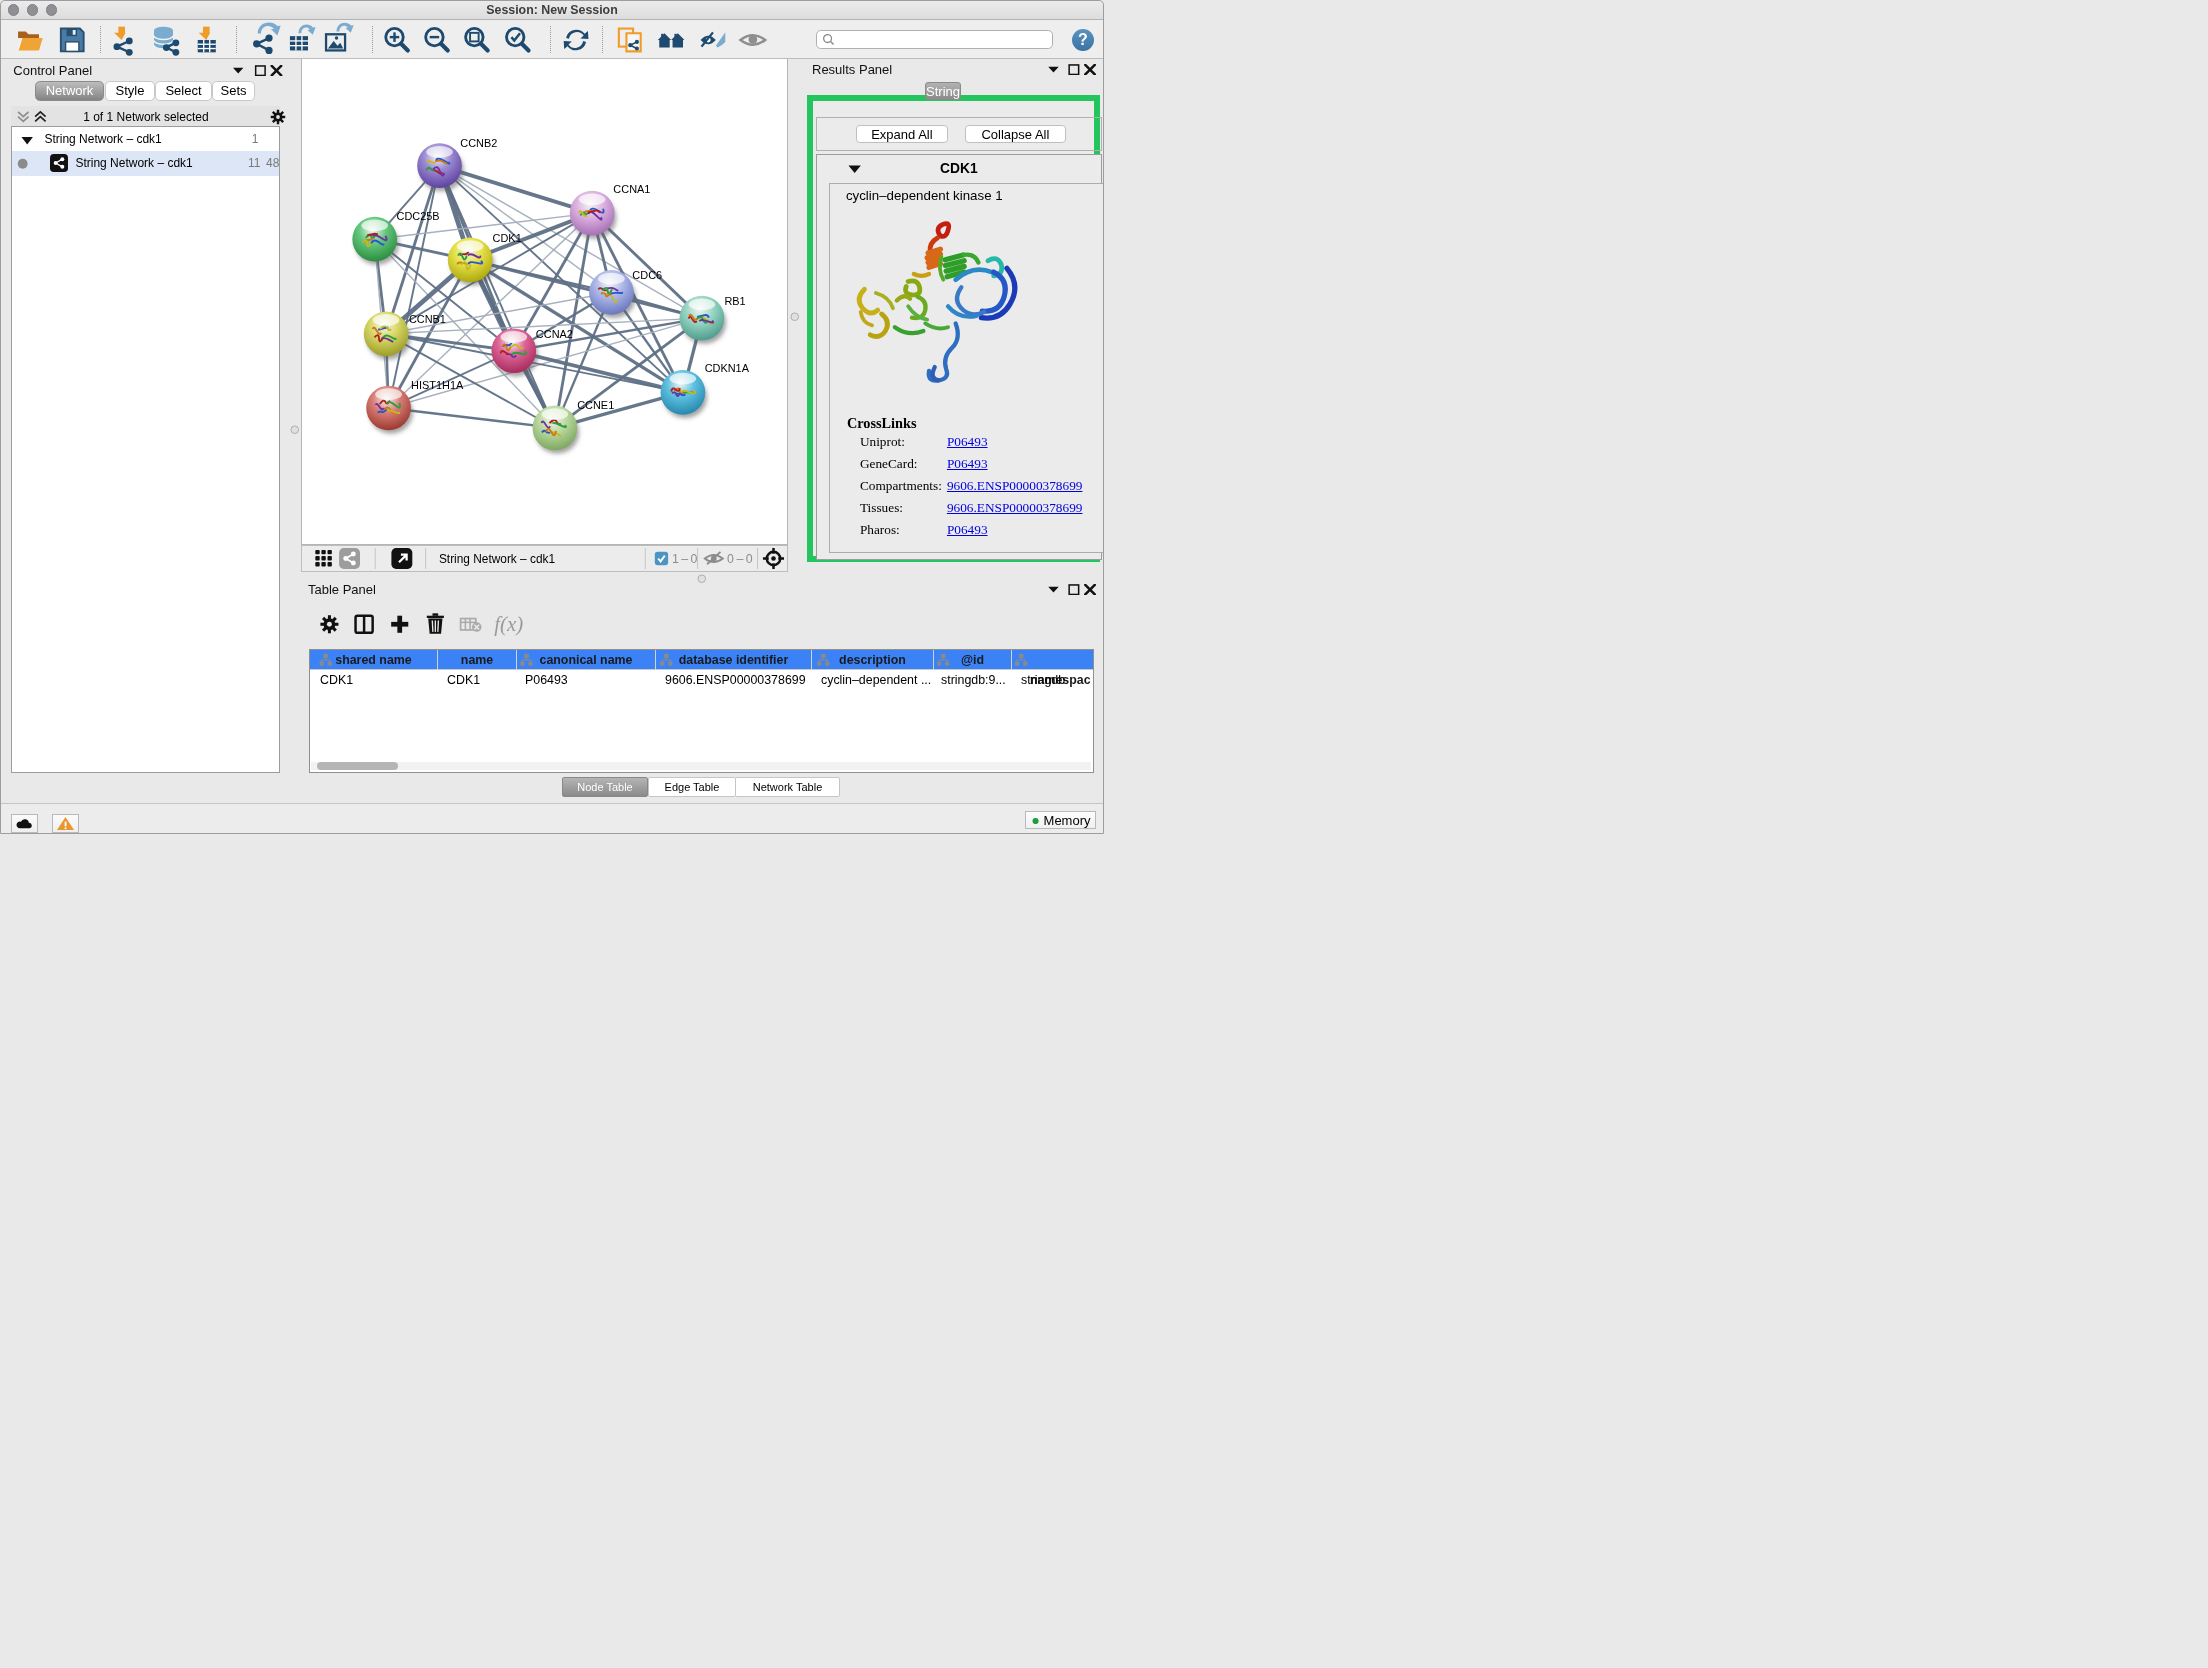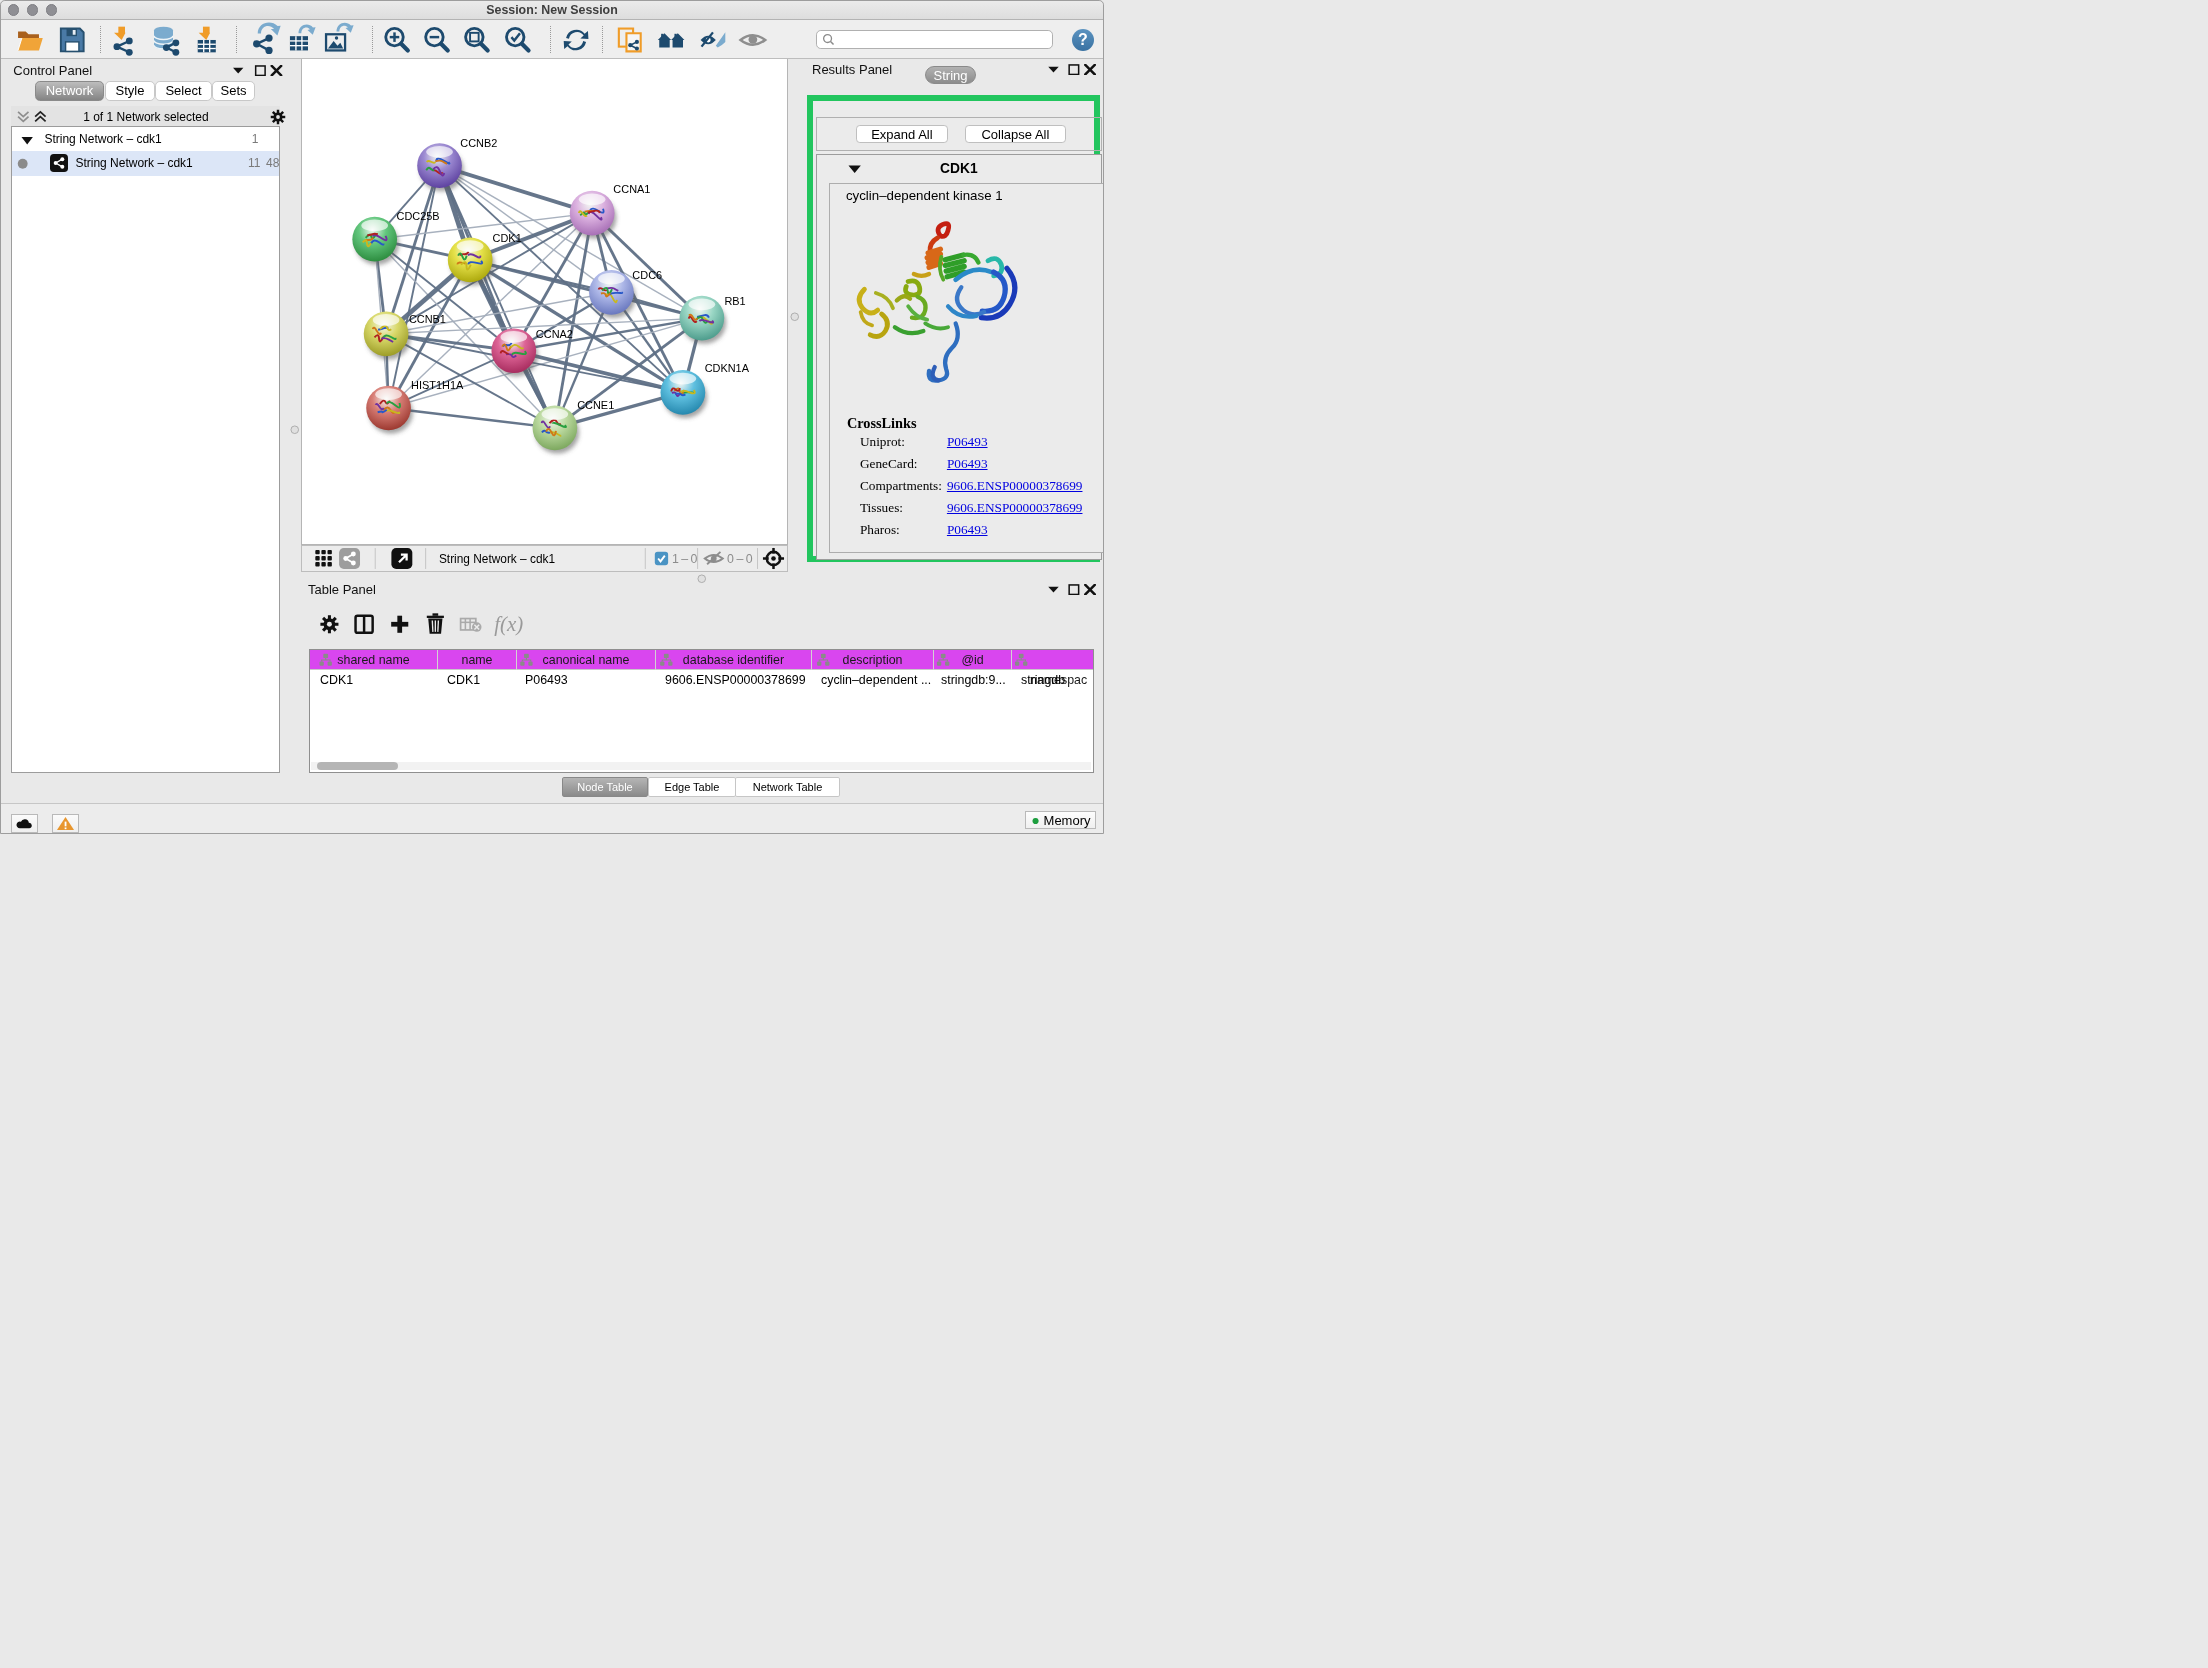--- a/index.html
+++ b/index.html
@@ -36,42 +36,42 @@
 #cp-row2 { position:absolute; left:0; top:24px; width:267px; height:25px; background:#dce6f7; }
 
 
 #netpanel { position:absolute; left:301px; top:59px; width:487px; height:486px;
   background:#fff; border:1px solid #b5b5b5; border-top:none;padding-left:8px;}
 #netfoot { position:absolute; left:301px; top:545px; width:487px; height:27px;
   background:#ececec; border:1px solid #bdbdbd; }
 
 
 #rp-title { position:absolute; left:812px; top:62px; font-size:13px; color:#111; }
-#stringtab { position:absolute; left:925px; top:66px; width:51px; height:18px; z-index:6;
-  background:linear-gradient(#b2b2b2,#8c8c8c); border:1px solid #8a8a8a; border-radius:9px;
+#stringtab { position:absolute; left:925px; top:82px; width:36px; height:18px; z-index:6;
+  background:linear-gradient(#b2b2b2,#8c8c8c); border:1px solid #8a8a8a; border-radius:3px;
   color:#fff; font-size:13px; text-align:center; line-height:17px; }
 #rp-outer { position:absolute; left:807px; top:95px; width:293px; height:467px;
   background:#ebebeb; border:6px solid #22c55e; }
 #rp-btnbox { position:absolute; left:2.9px; top:16px; width:286px; height:34px;
   border:1px solid #b0b0b0; }
 .rbtn { position:absolute; top:6.7px; height:18px; background:#fff; border:1px solid #bfbfbf;
   border-radius:3.8px; font-size:13px; text-align:center; line-height:17px; color:#000; }
 #rp-cdk { position:absolute; left:2.9px; top:53px; width:286px; height:406px;
   border:1px solid #9c9c9c; background:#ebebeb; }
 #rp-sub { position:absolute; left:12px; top:27.6px; width:285px; height:370px;
   border:1px solid #adadad; background:#ebebeb; }
 .clrow { position:absolute; font-size:13.3px; font-family:"Liberation Serif", serif; color:#000; }
 .cllink { color:#0000e0; text-decoration:underline; }
 
 
 #tp-title { position:absolute; left:308px; top:582px; font-size:13px; color:#111; }
 #tbl { position:absolute; left:309px; top:649px; width:785px; height:124px;
   background:#fff; border:1px solid #8f8f8f; }
 #tbl-head { position:absolute; left:0; top:0; width:783px; height:20px;
-  background:#d946ef; border-bottom:1px solid #c9c9c9; }
+  background:#3b82f6; border-bottom:1px solid #c9c9c9;font-weight:bold; }
 .th { position:absolute; top:0; height:20px; font-size:12.4px; color:#1a1a1a;
   border-right:1px solid #d2d2d2; text-align:center; line-height:20px; }
 .td { position:absolute; top:23px; font-size:12.4px; color:#000; }
 #hscroll { position:absolute; left:1px; bottom:1.9px; width:780px; height:8.6px; background:#f2f2f2; }
 #hthumb { position:absolute; left:5.7px; top:0; width:81px; height:8.6px; background:#b5b5b5; border-radius:4.8px; }
 .btab { position:absolute; top:777px; height:20px; background:#fff; border:1px solid #c6c6c6;
   font-size:11px; text-align:center; line-height:19px; color:#000; border-radius:1.9px;}
 .btabsel { background:linear-gradient(#b5b5b5,#8a8a8a); color:#fff; border:1px solid #888; }
 
 

